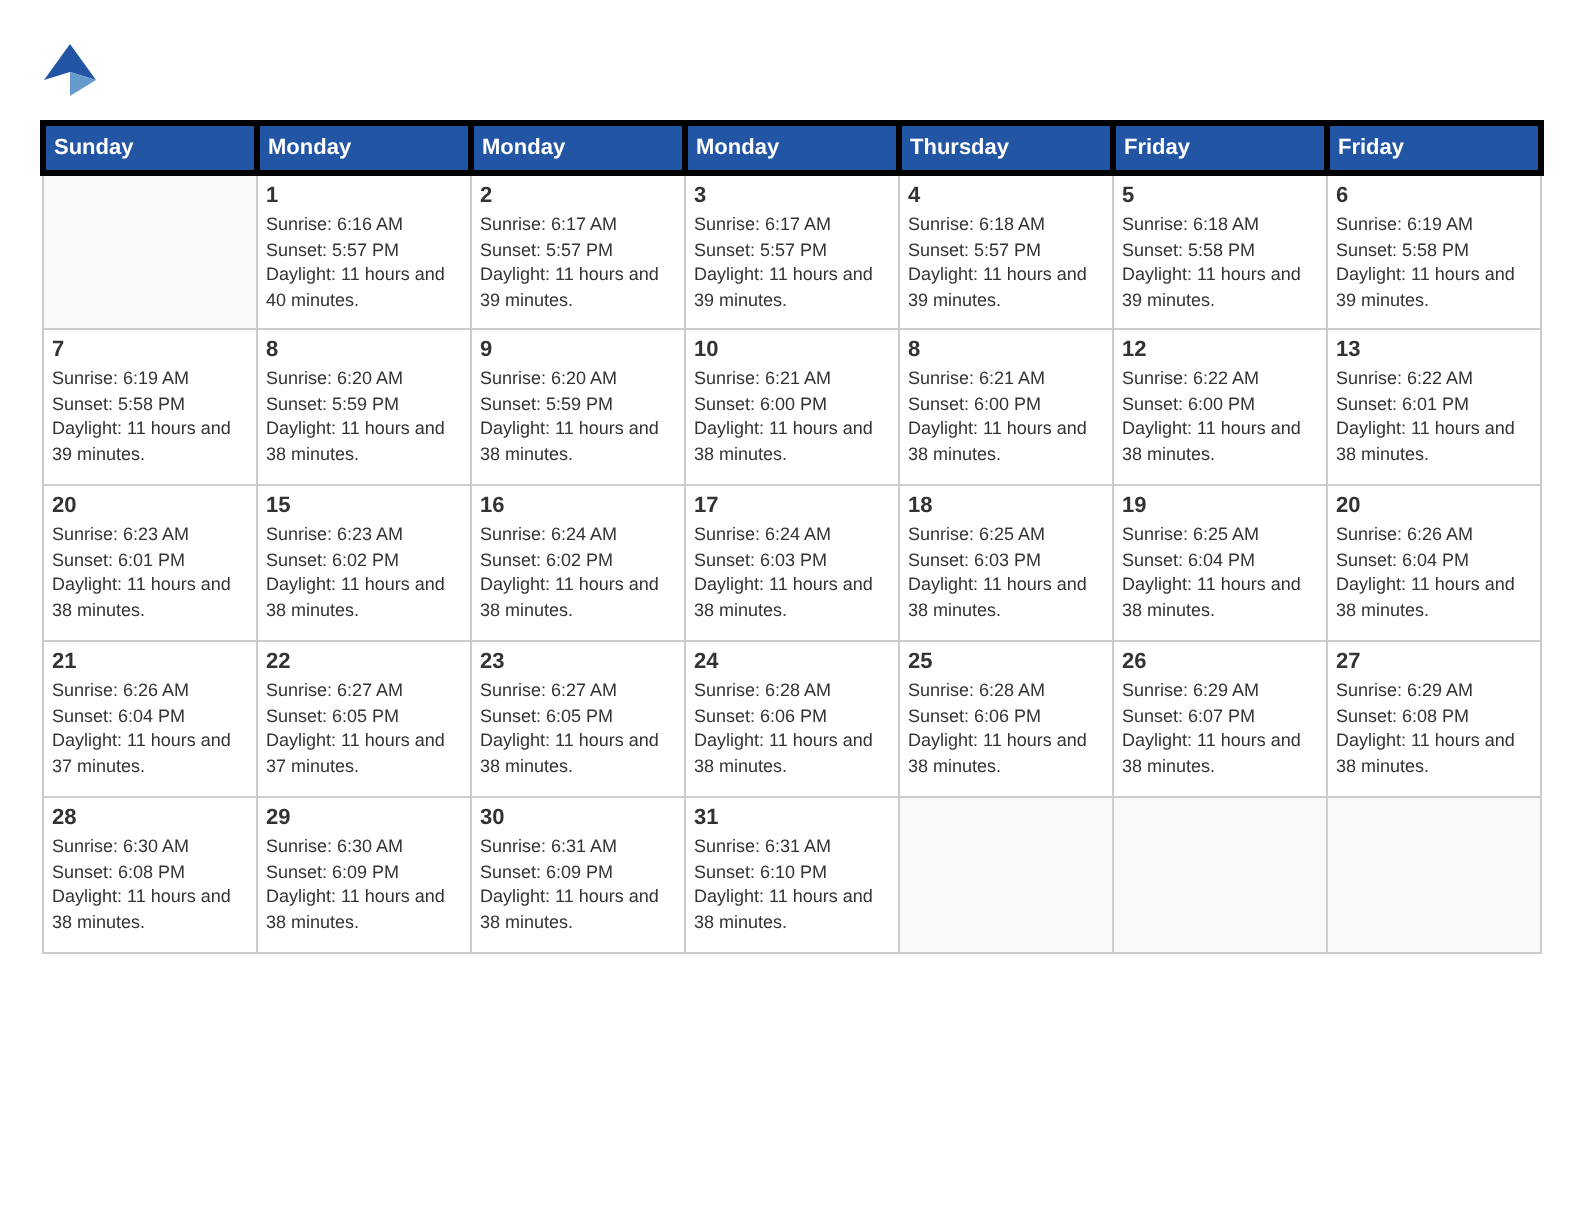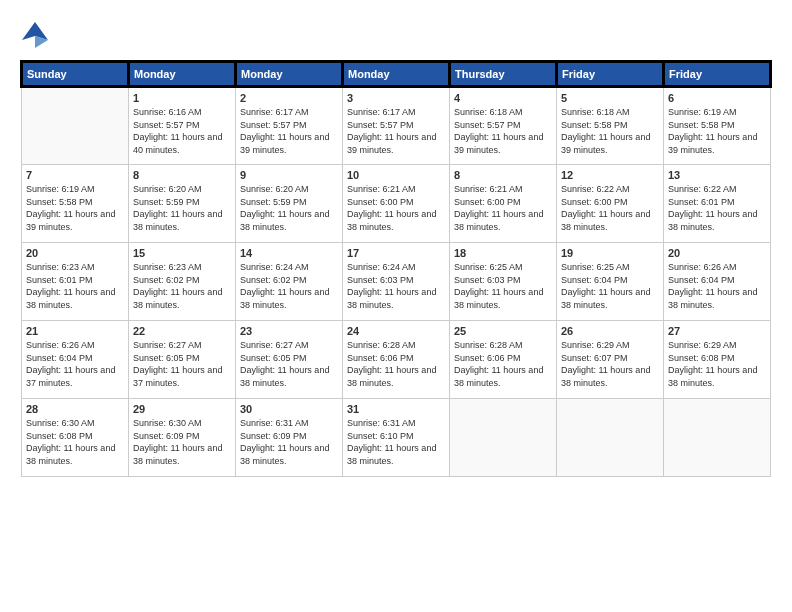--- a/index.html
+++ b/index.html
@@ -187,21 +187,21 @@
         <tr>
           <td>
             <div class="day-num">20</div>
             <div class="day-info">Sunrise: 6:23 AM<br>Sunset: 6:01 PM<br>Daylight: 11 hours and 38 minutes.</div>
           </td>
           <td>
             <div class="day-num">15</div>
             <div class="day-info">Sunrise: 6:23 AM<br>Sunset: 6:02 PM<br>Daylight: 11 hours and 38 minutes.</div>
           </td>
           <td>
-            <div class="day-num">14</div>
+            <div class="day-num">16</div>
             <div class="day-info">Sunrise: 6:24 AM<br>Sunset: 6:02 PM<br>Daylight: 11 hours and 38 minutes.</div>
           </td>
           <td>
             <div class="day-num">17</div>
             <div class="day-info">Sunrise: 6:24 AM<br>Sunset: 6:03 PM<br>Daylight: 11 hours and 38 minutes.</div>
           </td>
           <td>
             <div class="day-num">18</div>
             <div class="day-info">Sunrise: 6:25 AM<br>Sunset: 6:03 PM<br>Daylight: 11 hours and 38 minutes.</div>
           </td>

